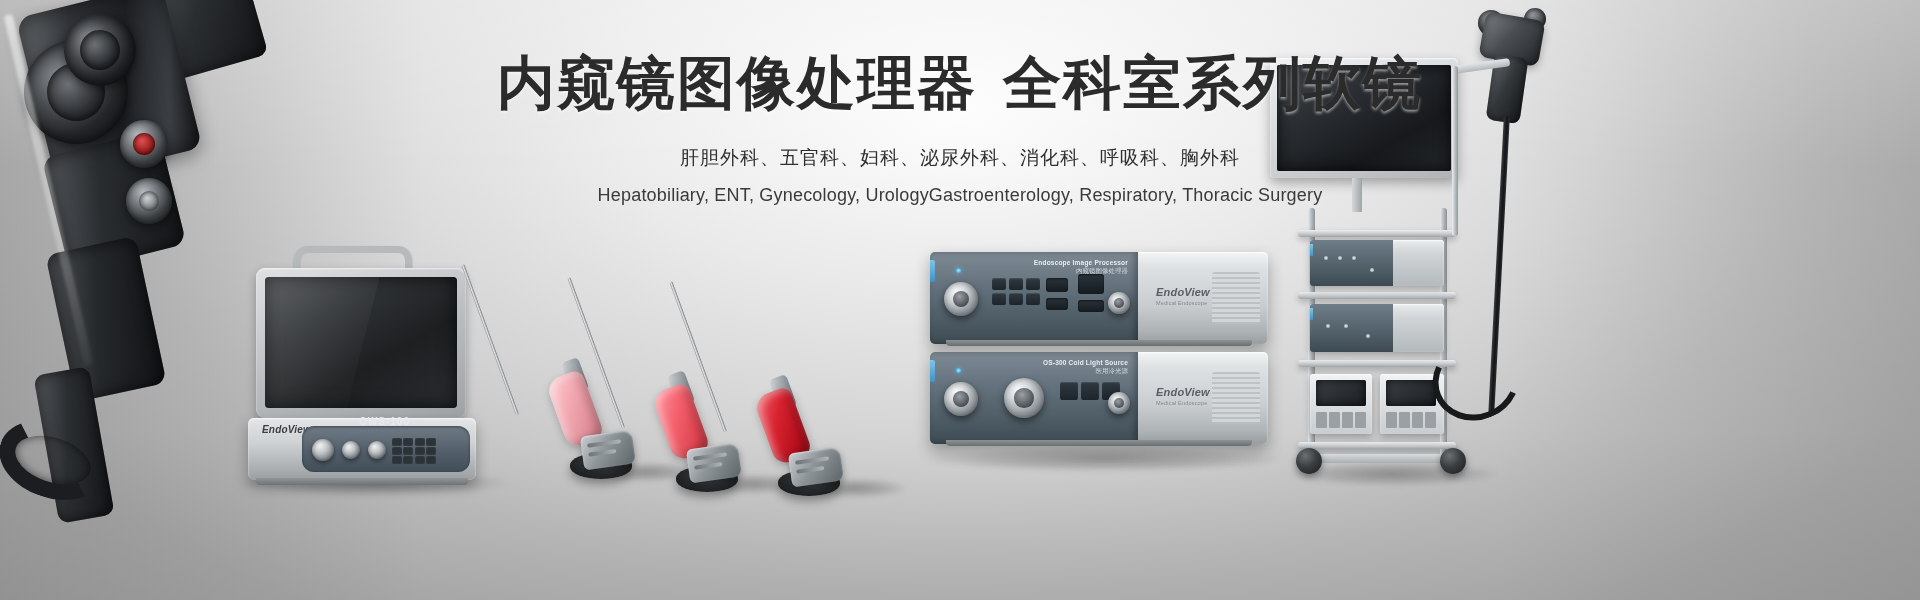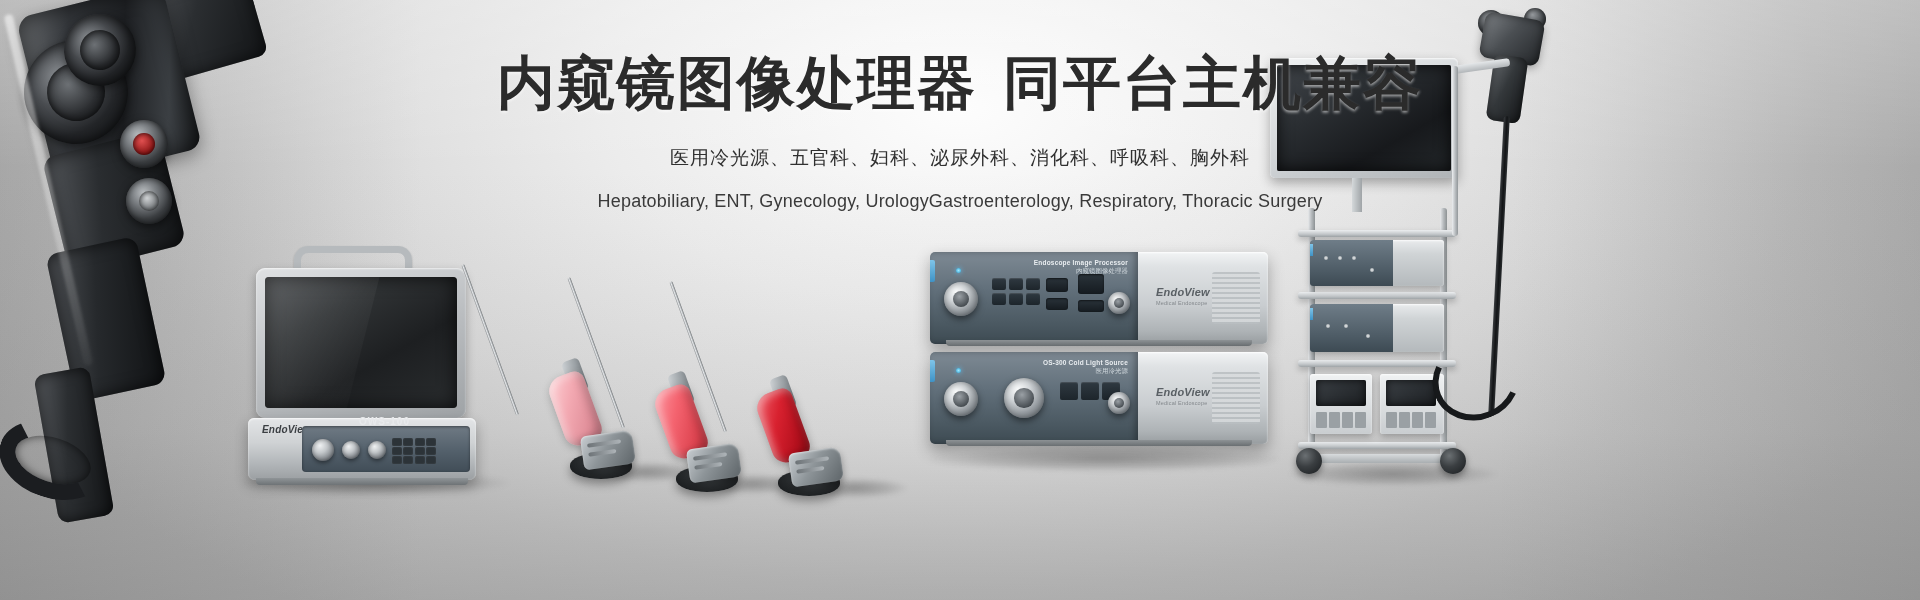--- a/index.html
+++ b/index.html
@@ -29,21 +29,21 @@
     white-space:pre;
   }
   .headline .gap{ display:inline-block; width:26px; }
   .subhead{
     margin-top:8px; font-size:30px; font-weight:700; color:#1d1d1d; letter-spacing:0.2px;
   }
   .dept-cn{
     margin-top:30px; font-size:19px; color:#303030; letter-spacing:1px;
   }
   .dept-en{
-    margin-top:20px; font-size:18px; color:#3a3a3a; letter-spacing:0.2px;
+    margin-top:14px; font-size:18px; color:#3a3a3a; letter-spacing:0.2px;
   }
 
   
   .obj{ position:absolute; }
   .shadow-ellipse{
     position:absolute; border-radius:50%;
     background:radial-gradient(ellipse at center, rgba(60,60,60,0.40) 0%, rgba(70,70,70,0.18) 48%, rgba(80,80,80,0) 72%);
     filter:blur(2px);
   }
 
@@ -154,21 +154,21 @@
   }
   .ws-base{
     position:absolute; left:12px; top:168px; width:228px; height:62px;
     background:linear-gradient(to bottom,#e3e5e7 0%,#cfd2d4 40%,#b3b7ba 72%,#9b9fa2 100%);
     border-radius:6px 6px 7px 7px;
     box-shadow:0 6px 14px rgba(0,0,0,0.3), inset 0 1px 2px rgba(255,255,255,0.8);
   }
   .ws-panel{
     position:absolute; left:54px; top:8px; width:168px; height:46px;
     background:linear-gradient(to bottom,#6f7a84,#53606b 55%,#414d57);
-    border-radius:4px; box-shadow:inset 0 1px 3px rgba(0,0,0,0.45);
+    border-radius:12px; box-shadow:inset 0 1px 3px rgba(0,0,0,0.45);
   }
   .ws-brand{
     position:absolute; left:14px; top:6px; font-size:10px; font-style:italic;
     font-weight:700; color:#3b3f43; letter-spacing:0.2px;
   }
   .ws-model{
     position:absolute; right:60px; top:-10px; font-size:10px; font-weight:700;
     color:#e8eaec; letter-spacing:1px;
   }
   .knob{
@@ -424,22 +424,22 @@
     background:linear-gradient(to right,#eceef0,#b8bcbf 55%,#92979a);
     border-radius:3px;
   }
 </style>
 </head>
 <body>
 
 <div class="bg-vignette"></div>
 
 <div class="text-block">
-  <div class="headline"><span>内窥镜图像处理器</span><span class="gap"></span><span>同平台主机兼容</span></div>
-  <div class="dept-cn">医用冷光源、五官科、妇科、泌尿外科、消化科、呼吸科、胸外科</div>
+  <div class="headline"><span>内窥镜图像处理器</span><span class="gap"></span><span>全科室系列软镜</span></div>
+  <div class="dept-cn">肝胆外科、五官科、妇科、泌尿外科、消化科、呼吸科、胸外科</div>
   <div class="dept-en">Hepatobiliary, ENT, Gynecology, UrologyGastroenterology, Respiratory, Thoracic Surgery</div>
 </div>
 
 <div class="obj" id="endoscope-handle">
   <div class="eh-stub"></div>
   <div class="eh-stub2"></div>
   <div class="eh-top"></div>
   <div class="eh-body"></div>
   <div class="dial" id="dial-big">
       <div class="dial-inner"></div>

